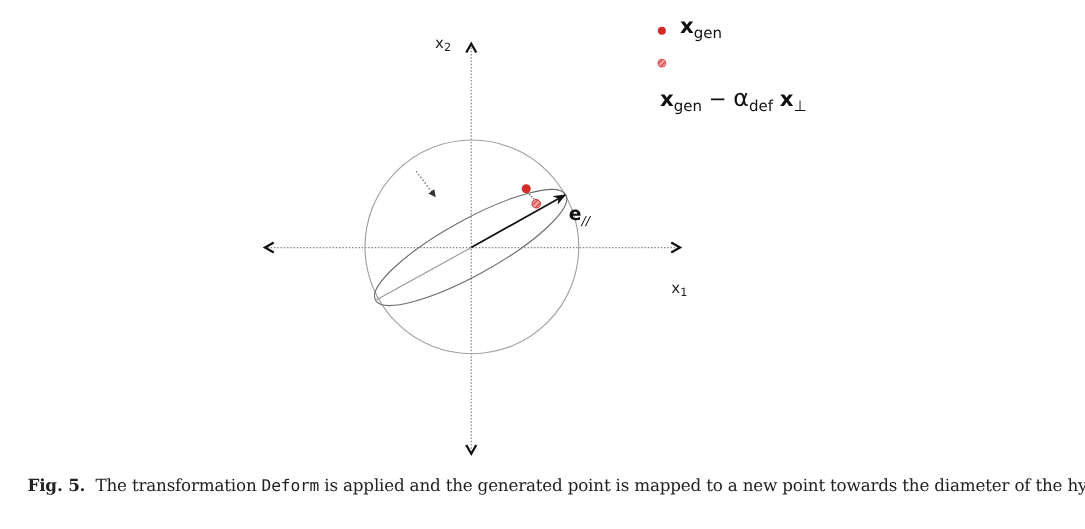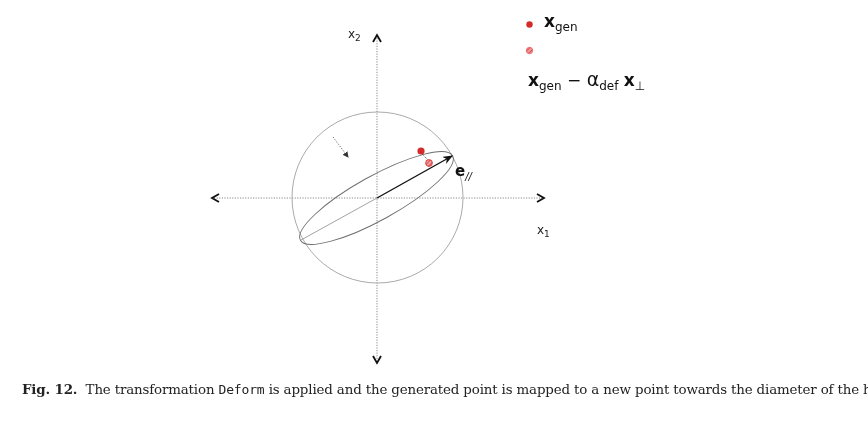--- a/index.html
+++ b/index.html
@@ -80,18 +80,18 @@
     <div class="legend-row" style="top:0px;">
       <span class="label" style="left:20px; top:-1px;"><b>x</b><sub>gen</sub></span>
     </div>
     <div class="legend-row" style="top:26px;">
       <span class="label" style="left:4px; top:-2px;margin-top:32px;"><b>x</b><sub>gen</sub> <span>−</span> <span style="font-size:19px;">α</span><sub>def</sub> <b>x</b><sub>⊥</sub></span>
     </div>
   </div>
 
   
   <div class="caption">
-    <span class="fig-num">Fig. 12.</span>&nbsp;
+    <span class="fig-num">Fig. 5.</span>&nbsp;
     <span>The transformation</span>
     <span class="code">Deform</span>
     <span>is applied and the generated point is mapped to a new point towards the diameter of the hyper-sphere.</span>
   </div>
 </div>
 
 </body></html>

